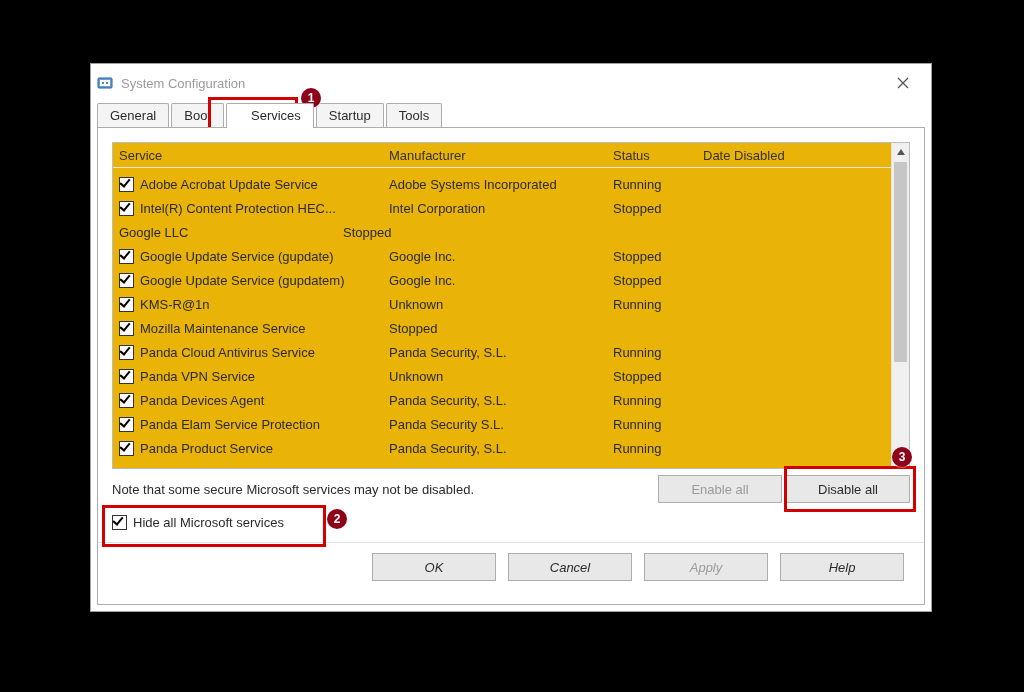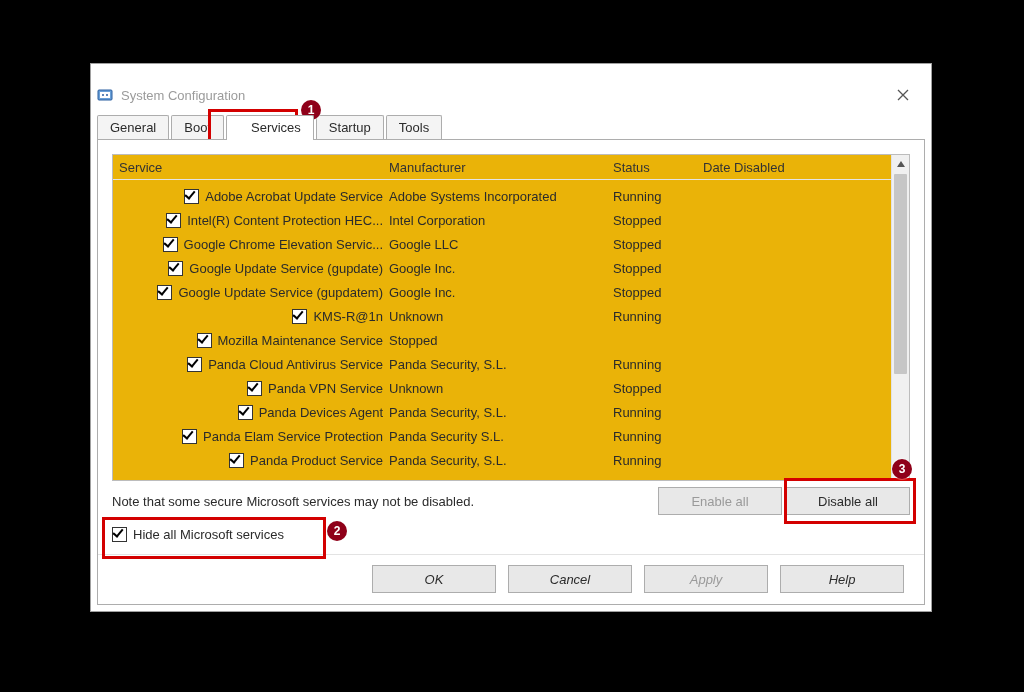--- a/index.html
+++ b/index.html
@@ -15,21 +15,21 @@
     left: 90px; top: 63px;
     width: 840px; height: 547px;
     background: #fff;
     border: 1px solid #a0a0a0;
     box-shadow: 0 4px 18px rgba(0,0,0,.5);
     display: flex; flex-direction: column;
   }
   .titlebar {
     height: 30px;
     display: flex; align-items: center;
-    padding: 16px 8px 0 6px;
+    padding: 4px 8px 0 6px;
     font-size: 13px;
     color: #9b9b9b;
   }
   .titlebar .ticon {
     width: 16px; height: 16px; margin-right: 8px;
     display: inline-flex; align-items: center; justify-content: center;
   }
   .titlebar .close {
     margin-left: auto;
     width: 40px; height: 28px;
@@ -103,21 +103,21 @@
     flex: 1;
     overflow: hidden;
     padding-top: 4px;
   }
   .row {
     display: flex;
     align-items: center;
     height: 24px;
     font-size: 13px;
   }
-  .row .cell { padding-left: 6px; white-space: nowrap; overflow: hidden; text-overflow: ellipsis; justify-content: flex-end; }
+  .row .cell { padding-left: 6px; white-space: nowrap; overflow: hidden; text-overflow: ellipsis; }
   .row .c-svc { width: 264px; display: flex; align-items: center; }
   .row .c-man { width: 218px; }
   .row .c-stat{ width: 84px; }
   .row .c-date{ flex: 1; }
   .cb {
     width: 13px; height: 13px;
     border: 1px solid #333;
     margin-right: 6px;
     display: inline-flex; align-items: center; justify-content: center;
     position: relative;
@@ -248,24 +248,20 @@
             <div class="row">
               <div class="cell c-svc">
                 <span class="cb checked"></span>
                 <span>Intel(R) Content Protection HEC...</span>
               </div>
               <div class="cell c-man">Intel Corporation</div>
               <div class="cell c-stat">Stopped</div>
               <div class="cell c-date"></div>
             </div>
             <div class="row">
-              <div class="cell c-svc">
-                <span class="cb checked"></span>
-                <span>Google Chrome Elevation Servic...</span>
-              </div>
               <div class="cell c-man">Google LLC</div>
               <div class="cell c-stat">Stopped</div>
               <div class="cell c-date"></div>
             </div>
             <div class="row">
               <div class="cell c-svc">
                 <span class="cb checked"></span>
                 <span>Google Update Service (gupdate)</span>
               </div>
               <div class="cell c-man">Google Inc.</div>

